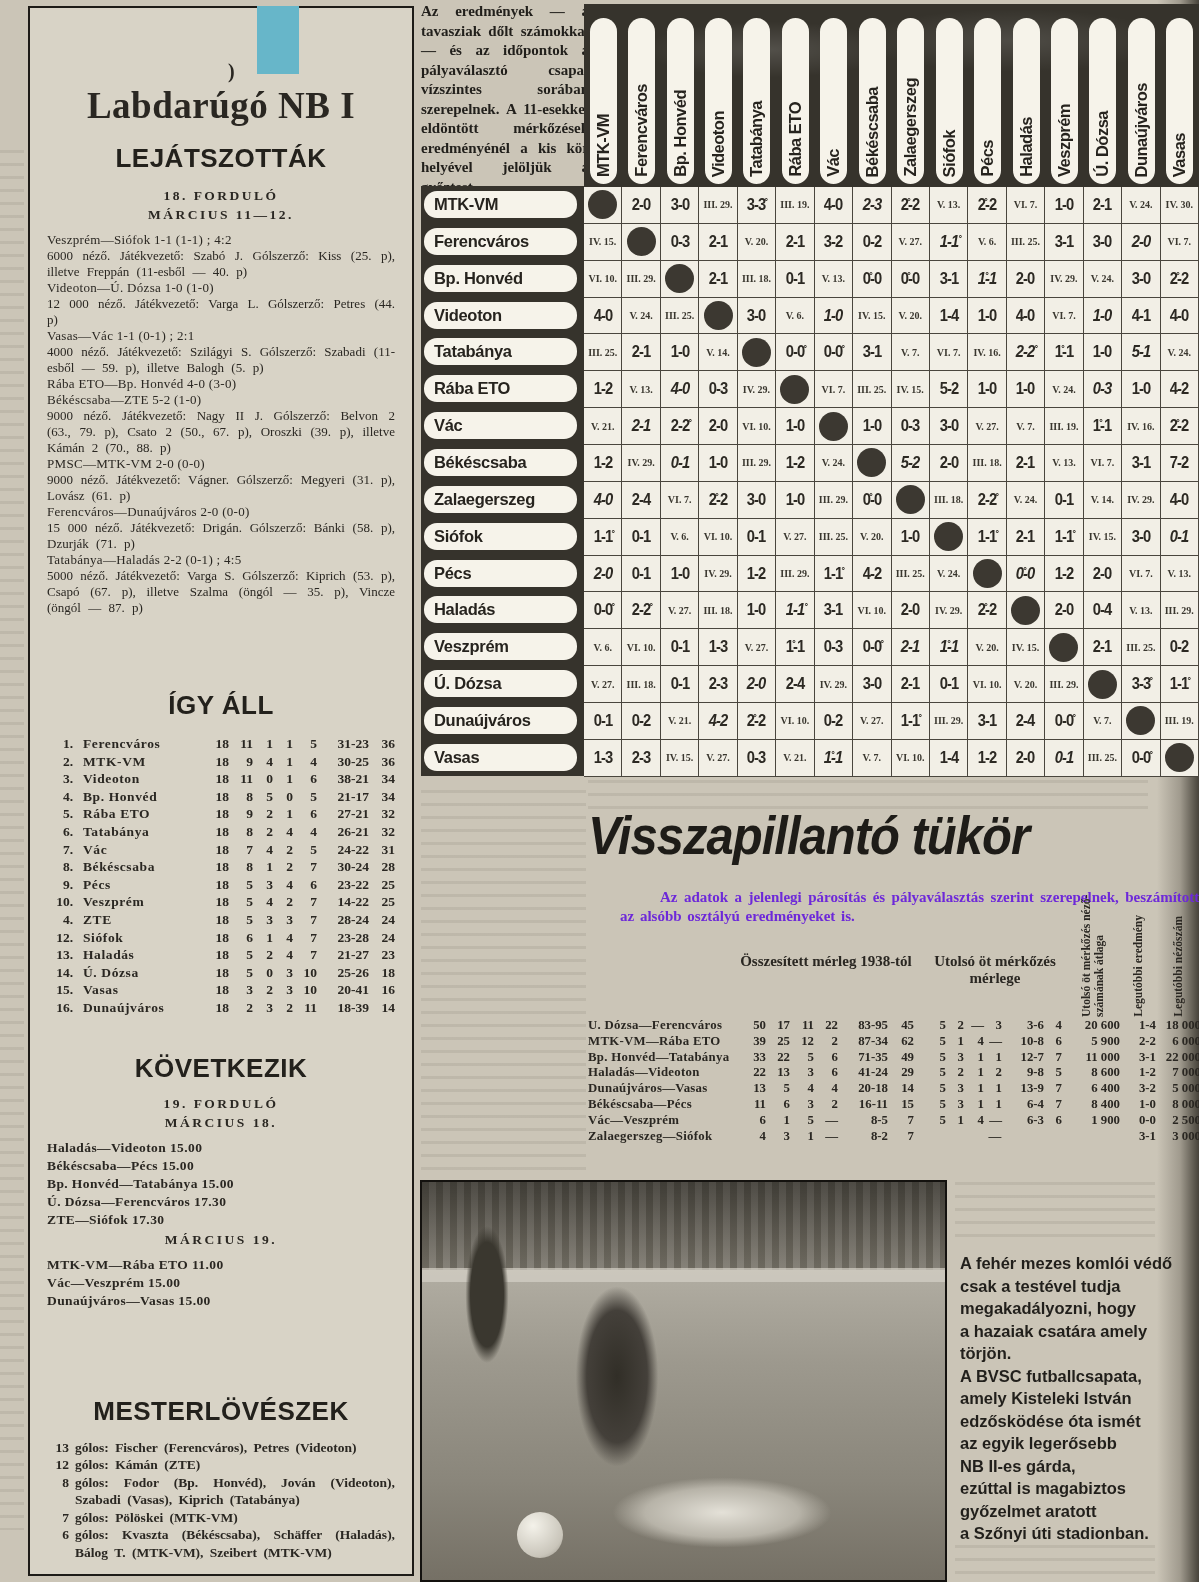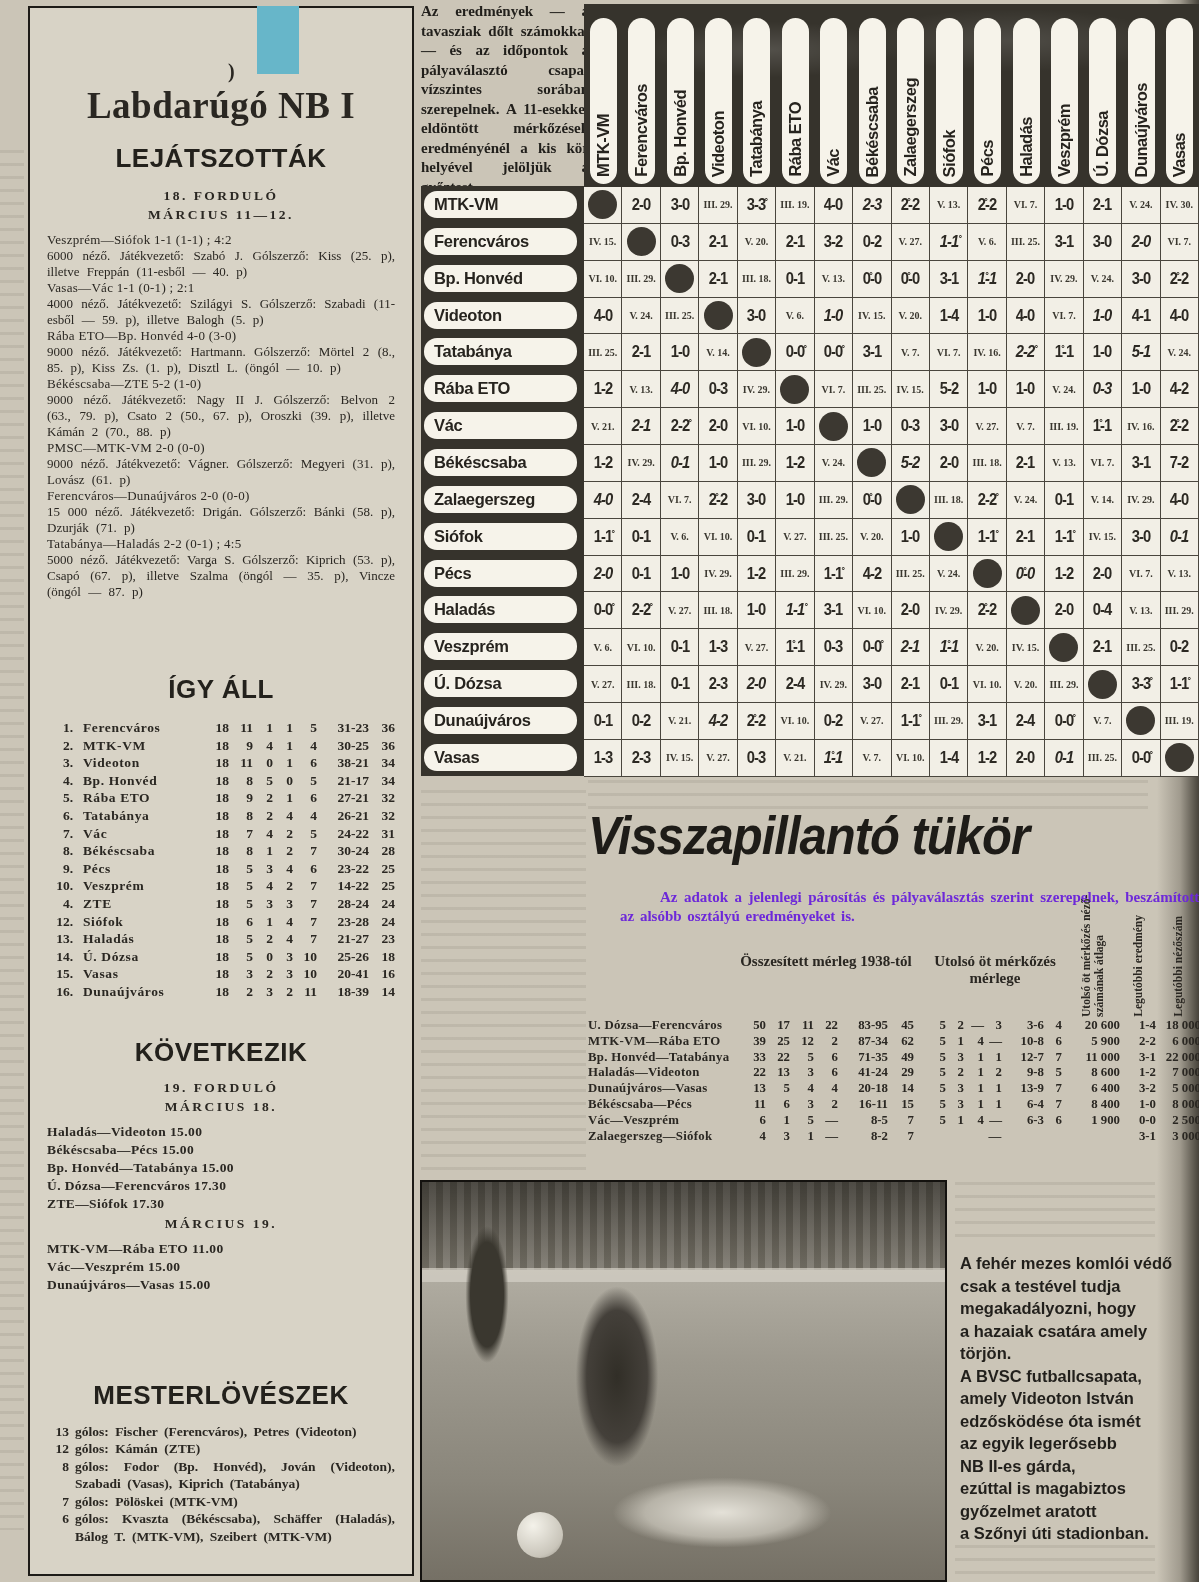--- a/index.html
+++ b/index.html
@@ -133,26 +133,29 @@
     <div id="nb1-title" data-name="page-title">Labdarúgó NB I</div>
     <div id="played-head" class="big-head" data-name="section-heading-played">LEJÁTSZOTTÁK</div>
     <div class="round-line" data-name="round-label">18. FORDULÓ</div>
     <div class="date-line" data-name="round-date">MÁRCIUS 11—12.</div>
     <div id="matches" data-name="match-reports">
         <div class="match" data-name="match-report">
           <div class="mh" data-name="match-headline">Veszprém—Siófok 1-1 (1-1) ; 4:2</div>
           <div class="mb" data-name="match-details">6000 néző. Játékvezető: Szabó J. Gólszerző: Kiss (25. p), illetve Freppán (11-esből — 40. p)</div>
         </div>
         <div class="match" data-name="match-report">
+          <div class="mh" data-name="match-headline">Videoton—Ú. Dózsa 1-0 (1-0)</div>
+          <div class="mb" data-name="match-details">12 000 néző. Játékvezető: Varga L. Gólszerző: Petres (44. p)</div>
+        </div>
+        <div class="match" data-name="match-report">
           <div class="mh" data-name="match-headline">Vasas—Vác 1-1 (0-1) ; 2:1</div>
           <div class="mb" data-name="match-details">4000 néző. Játékvezető: Szilágyi S. Gólszerző: Szabadi (11-esből — 59. p), illetve Balogh (5. p)</div>
         </div>
         <div class="match" data-name="match-report">
           <div class="mh" data-name="match-headline">Rába ETO—Bp. Honvéd 4-0 (3-0)</div>
-          <div class="mb" data-name="match-details">9000 néző. Játékvezető: Hartmann. Gólszerző: Mörtel 2 (8., 85. p), Kiss Zs. (1. p), Disztl L. (öngól — 10. p)</div>
         </div>
         <div class="match" data-name="match-report">
           <div class="mh" data-name="match-headline">Békéscsaba—ZTE 5-2 (1-0)</div>
           <div class="mb" data-name="match-details">9000 néző. Játékvezető: Nagy II J. Gólszerző: Belvon 2 (63., 79. p), Csato 2 (50., 67. p), Oroszki (39. p), illetve Kámán 2 (70., 88. p)</div>
         </div>
         <div class="match" data-name="match-report">
           <div class="mh" data-name="match-headline">PMSC—MTK-VM 2-0 (0-0)</div>
           <div class="mb" data-name="match-details">9000 néző. Játékvezető: Vágner. Gólszerző: Megyeri (31. p), Lovász (61. p)</div>
         </div>
         <div class="match" data-name="match-report">
@@ -1479,21 +1482,21 @@
     <div class="ph-keeper" data-name="photo-goalkeeper"></div>
     <div class="ph-ball" data-name="photo-ball"></div>
   </div>
   <div id="caption" data-name="photo-caption">
       <div class="cap-line" data-name="caption-line">A fehér mezes komlói védő</div>
       <div class="cap-line" data-name="caption-line">csak a testével tudja</div>
       <div class="cap-line" data-name="caption-line">megakadályozni, hogy</div>
       <div class="cap-line" data-name="caption-line">a hazaiak csatára amely</div>
       <div class="cap-line" data-name="caption-line">törjön.</div>
       <div class="cap-line" data-name="caption-line">A BVSC futballcsapata,</div>
-      <div class="cap-line" data-name="caption-line">amely Videoton István</div>
+      <div class="cap-line" data-name="caption-line">amely Kisteleki István</div>
       <div class="cap-line" data-name="caption-line">edzősködése óta ismét</div>
       <div class="cap-line" data-name="caption-line">az egyik legerősebb</div>
       <div class="cap-line" data-name="caption-line">NB II-es gárda,</div>
       <div class="cap-line" data-name="caption-line">ezúttal is magabiztos</div>
       <div class="cap-line" data-name="caption-line">győzelmet aratott</div>
       <div class="cap-line" data-name="caption-line">a Szőnyi úti stadionban.</div>
     </div>
 
 </div>
 

